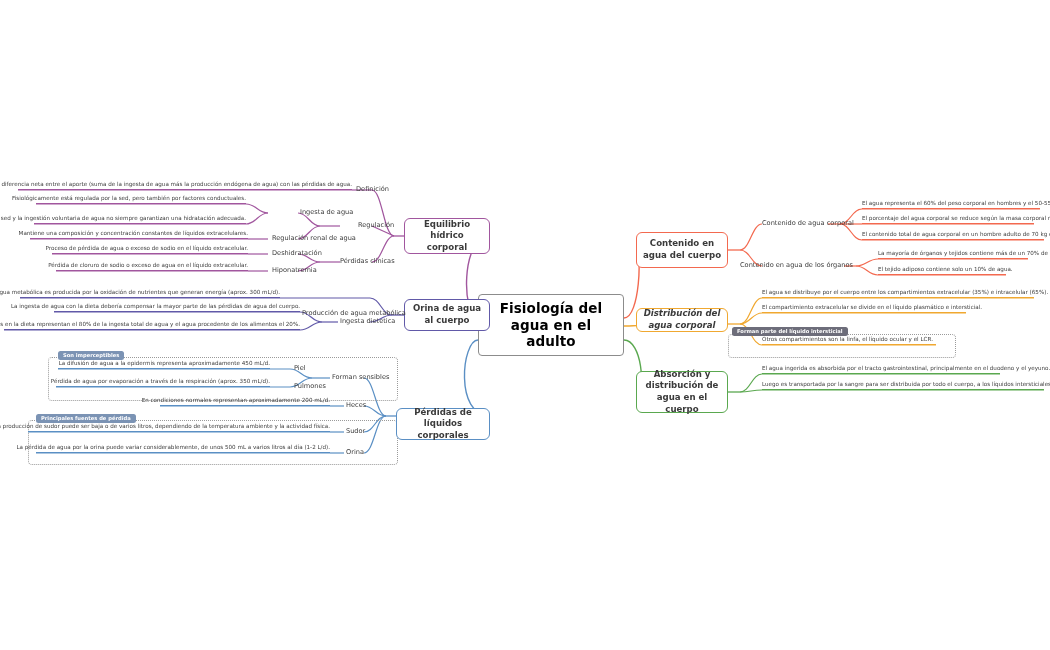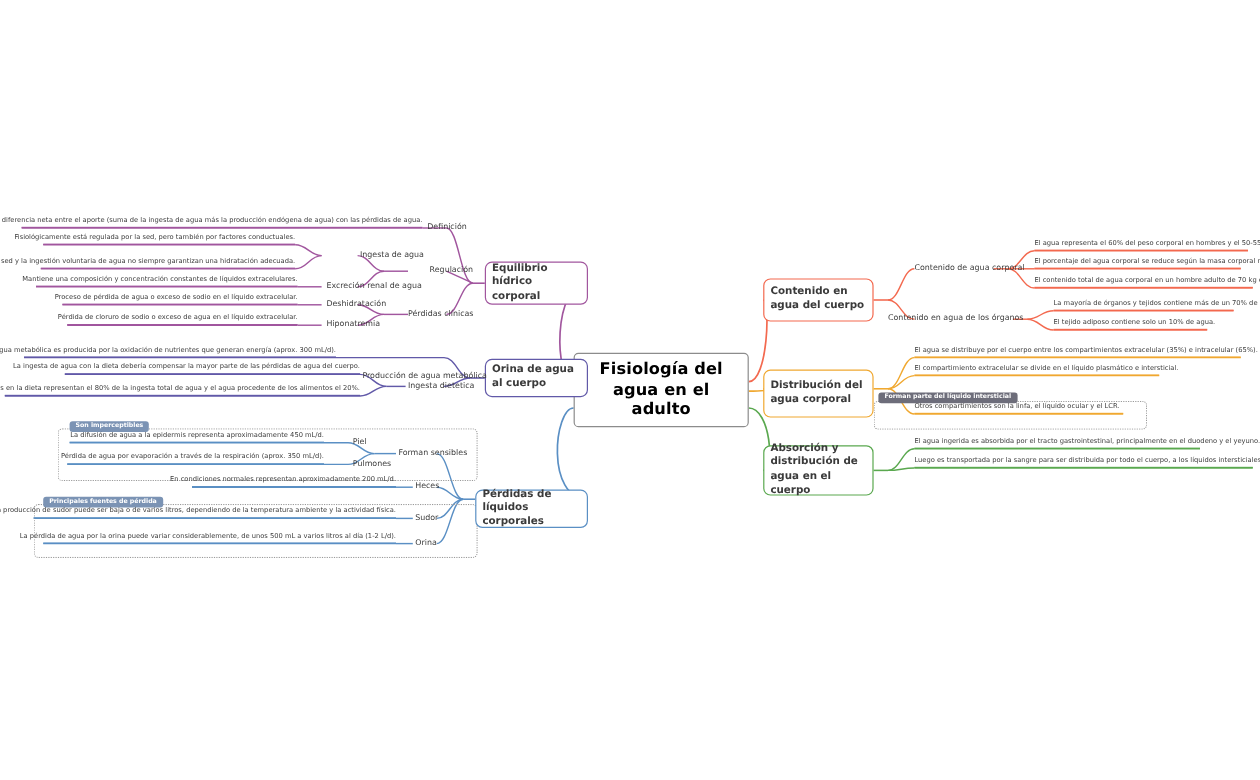--- a/index.html
+++ b/index.html
@@ -16,21 +16,21 @@
     left:478px;top:294px;width:146px;height:62px;
     border:1.4px solid #8c8c8c;border-radius:4px;background:#ffffff;
     display:flex;align-items:center;justify-content:center;text-align:center;
     font-size:13.5px;font-weight:bold;line-height:1.22;color:#000000;
     letter-spacing:.1px;padding:0 6px;
   }
 
   
   .l1{
     border-width:1.3px;border-style:solid;border-radius:6px;background:#ffffff;
-    display:flex;align-items:center;justify-content:center;text-align:left;
+    display:flex;align-items:center;justify-content:center;text-align:center;
     font-size:8.6px;font-weight:bold;line-height:1.35;padding:0 5px;
     color:#3a3a3a;
   }
 
   
   .l2{
     font-size:6.6px;line-height:1.25;color:#3c3c3c;white-space:nowrap;
     display:flex;align-items:center;
   }
   .l2.r{justify-content:flex-start;}
@@ -200,21 +200,21 @@
   <div class="node l2 l" style="left:300px;top:206px;width:58px;height:12px;">
     <span>Ingesta de agua</span>
   </div>
   <div class="node leaf l" style="left:36px;top:195px;width:210px;border-bottom-color:#a1569e;">
     <span>Fisiológicamente está regulada por la sed, pero también por factores conductuales.</span>
   </div>
   <div class="node leaf l" style="left:34px;top:215px;width:212px;border-bottom-color:#a1569e;">
     <span>La sed y la ingestión voluntaria de agua no siempre garantizan una hidratación adecuada.</span>
   </div>
   <div class="node l2 l" style="left:272px;top:232px;width:80px;height:12px;">
-    <span>Excreción renal de agua</span>
+    <span>Regulación renal de agua</span>
   </div>
   <div class="node leaf l" style="left:30px;top:230px;width:218px;border-bottom-color:#a1569e;">
     <span>Mantiene una composición y concentración constantes de líquidos extracelulares.</span>
   </div>
 
   <div class="node l2 l" style="left:340px;top:255px;width:66px;height:12px;">
     <span>Pérdidas clínicas</span>
   </div>
   <div class="node l2 l" style="left:272px;top:247px;width:54px;height:12px;">
     <span>Deshidratación</span>
@@ -311,21 +311,21 @@
   <div class="node l2 r" style="left:740px;top:259px;width:104px;height:12px;">
     <span>Contenido en agua de los órganos</span>
   </div>
   <div class="node leaf r" style="left:878px;top:250px;width:150px;border-bottom-color:#f3694f;">
     <span>La mayoría de órganos y tejidos contiene más de un 70% de agua.</span>
   </div>
   <div class="node leaf r" style="left:878px;top:266px;width:128px;border-bottom-color:#f3694f;">
     <span>El tejido adiposo contiene solo un 10% de agua.</span>
   </div>
 
-  <div class="node l1" style="left:636px;top:308px;width:92px;height:40px;border-color:#f0a830;">
+  <div class="node l1" style="left:636px;top:308px;width:92px;height:24px;border-color:#f0a830;font-style:italic;">
     <span>Distribución del agua corporal</span>
   </div>
   <div class="node leaf r" style="left:762px;top:289px;width:272px;border-bottom-color:#f0a830;">
     <span>El agua se distribuye por el cuerpo entre los compartimientos extracelular (35%) e intracelular (65%).</span>
   </div>
   <div class="node leaf r" style="left:762px;top:304px;width:204px;border-bottom-color:#f0a830;">
     <span>El compartimiento extracelular se divide en el líquido plasmático e intersticial.</span>
   </div>
   <div class="node leaf r" style="left:762px;top:336px;width:174px;border-bottom-color:#f0a830;">
     <span>Otros compartimientos son la linfa, el líquido ocular y el LCR.</span>

